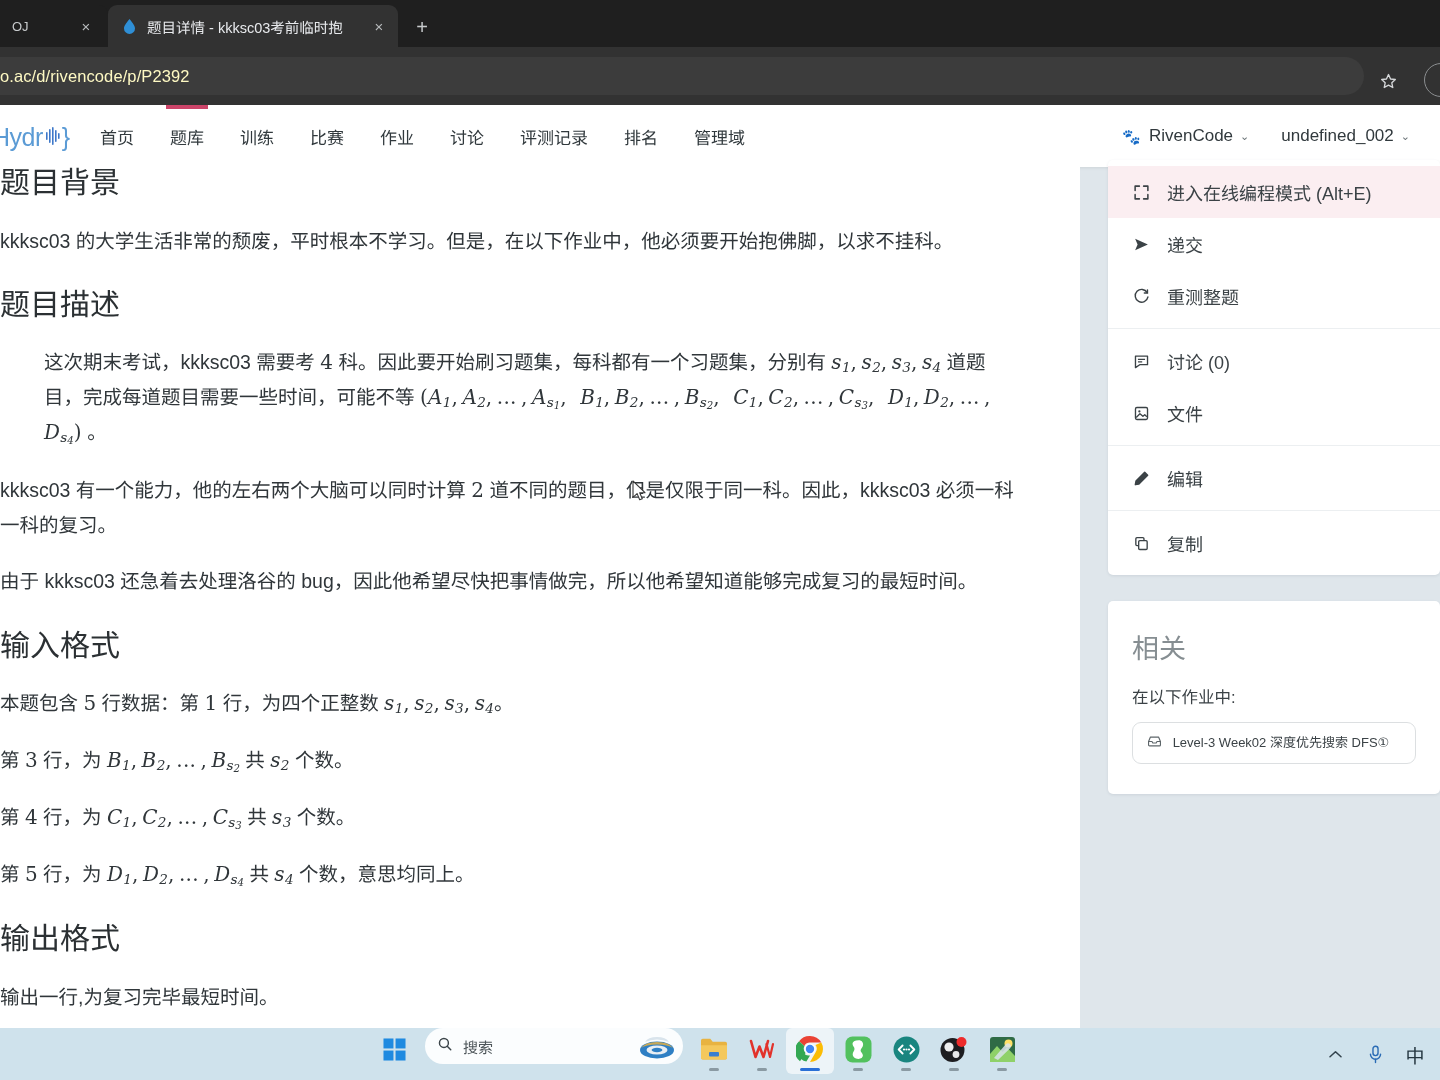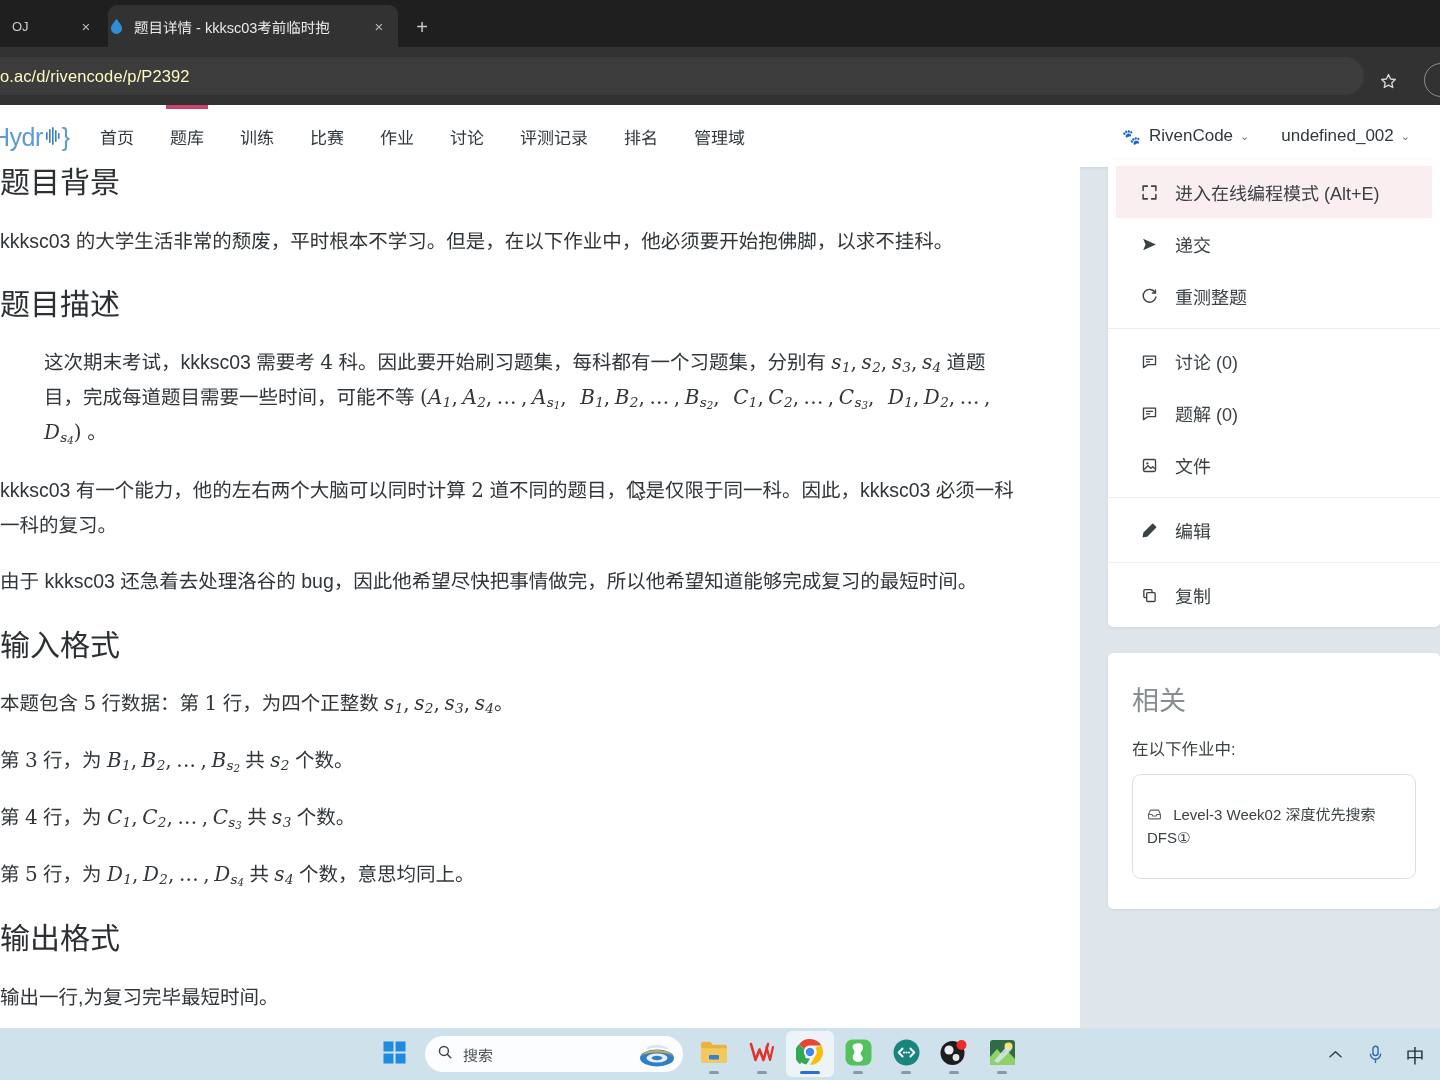--- a/index.html
+++ b/index.html
@@ -28,20 +28,21 @@
   }
   #tab-left {
     left: -72px; width: 180px;
     background: #1f1f1f;
     padding-left: 84px;
   }
   #tab-left .tab-title { color: #c9ccce; font-size: 13px; }
   #tab-active {
     left: 108px; width: 290px;
     background: #323232;
+    padding-left: 13px;
   }
   #tab-active .tab-title {
     color: #e8eaed; font-size: 14.5px;
     white-space: nowrap; overflow: hidden;
     max-width: 218px;
     margin-left: 9px;
   }
   .tab-favicon {
     width: 17px; height: 17px; flex: 0 0 17px;
     display: flex; align-items: center; justify-content: center;
@@ -178,21 +179,21 @@
   
   #sidebar {
     position: absolute; left: 1108px; top: 55px; width: 332px;
   }
   .side-card {
     background: #ffffff;
     border-radius: 5px;
     box-shadow: 0 1px 3px rgba(40,60,80,.10);
     overflow: hidden;
   }
-  .side-section { padding: 6px 8px; }
+  .side-section { padding: 6px 0; }
   .side-section + .side-section { border-top: 1px solid #eceff1; }
   .side-item {
     display: flex; align-items: center; gap: 15px;
     height: 52px; padding: 0 0 0 22px;
     font-size: 18px; color: #3b4246;
     white-space: nowrap;
   }
   .side-item.highlight { background: #fbeef1; }
   .side-item .s-ico {
     width: 22px; flex: 0 0 22px;
@@ -201,41 +202,41 @@
   }
 
   #related-card { margin-top: 26px; padding: 26px 24px 30px 24px; }
   #related-title {
     font-size: 27px; font-weight: 400; color: #868e92;
     margin-bottom: 18px;
   }
   #related-sub { font-size: 16.5px; color: #3b4246; margin-bottom: 14px; }
   #related-chip {
     border: 1px solid #dcdfe1; border-radius: 9px;
-    padding: 28px 14px; font-size: 15px; color: #3b4246;
+    padding: 10px 14px; font-size: 13px; color: #3b4246;
     line-height: 1.55;
   }
   #related-chip .chip-ico { margin-right: 7px; }
 
   
   #cursor {
     position: absolute; left: 632px; top: 375px;
     width: 16px; height: 22px; pointer-events: none;
   }
 
   
   #taskbar {
     position: absolute; left: 0; top: 1028px;
     width: 1440px; height: 52px;
     background: #cfe2ec;
     display: flex; align-items: center;
   }
   #taskbar-center {
     position: absolute; left: 370px; top: 0;
-    height: 52px; display: flex; align-items: center; gap: 0;
+    height: 52px; display: flex; gap: 0;
   }
   .tb-btn {
     width: 48px; height: 46px;
     display: flex; align-items: center; justify-content: center;
     position: relative; border-radius: 6px;
   }
   .tb-btn.active { background: rgba(255,255,255,.62); }
   .tb-dot {
     position: absolute; bottom: 3px; left: 50%; transform: translateX(-50%);
     width: 10px; height: 3.5px; border-radius: 2px; background: #8a9aa3;
@@ -434,29 +435,20 @@
             <svg width="17" height="17" viewBox="0 0 24 24" fill="none" stroke="#3b4246" stroke-width="1.9" stroke-linejoin="round">
               <path d="M3.5 4.5h17v12h-11l-6 4.2z"></path>
                 <path d="M7 9h10M7 12.5h6" stroke-width="1.6"></path>
             </svg>
           </span>
           <span class="s-label">讨论 (0)</span>
         </div>
         <div class="side-item">
           <span class="s-ico">
             <svg width="17" height="17" viewBox="0 0 24 24" fill="none" stroke="#3b4246" stroke-width="1.9" stroke-linejoin="round">
-              <path d="M3.5 4.5h17v12h-11l-6 4.2z"></path>
-                <path d="M7 9h10M7 12.5h6" stroke-width="1.6"></path>
-            </svg>
-          </span>
-          <span class="s-label">题解 (0)</span>
-        </div>
-        <div class="side-item">
-          <span class="s-ico">
-            <svg width="17" height="17" viewBox="0 0 24 24" fill="none" stroke="#3b4246" stroke-width="1.9" stroke-linejoin="round">
               <rect x="3.5" y="3.5" width="17" height="17" rx="2"></rect>
               <circle cx="9" cy="9" r="1.6" fill="#3b4246" stroke="none"></circle>
               <path d="M4.5 17.5 L9.8 12.3 L14 16 L16.6 13.6 L19.5 16.5"></path>
             </svg>
           </span>
           <span class="s-label">文件</span>
         </div>
       </div>
 
       <div class="side-section">

